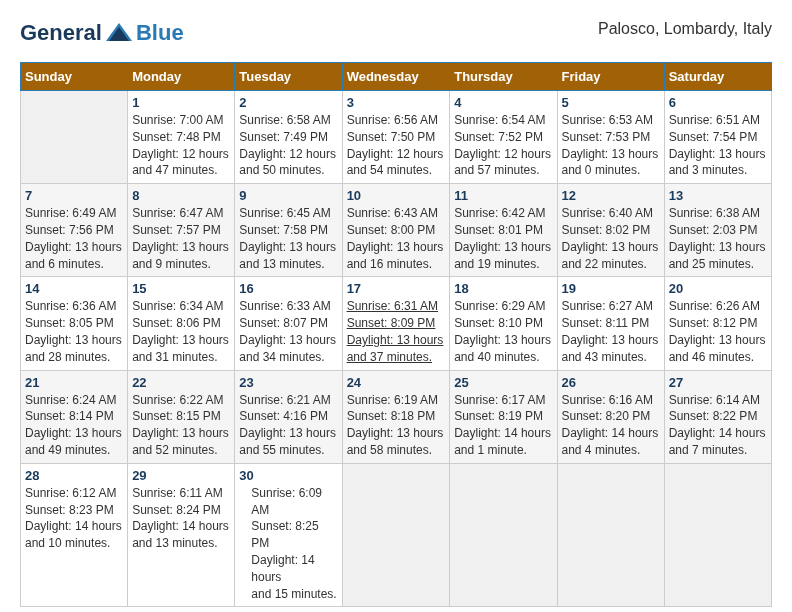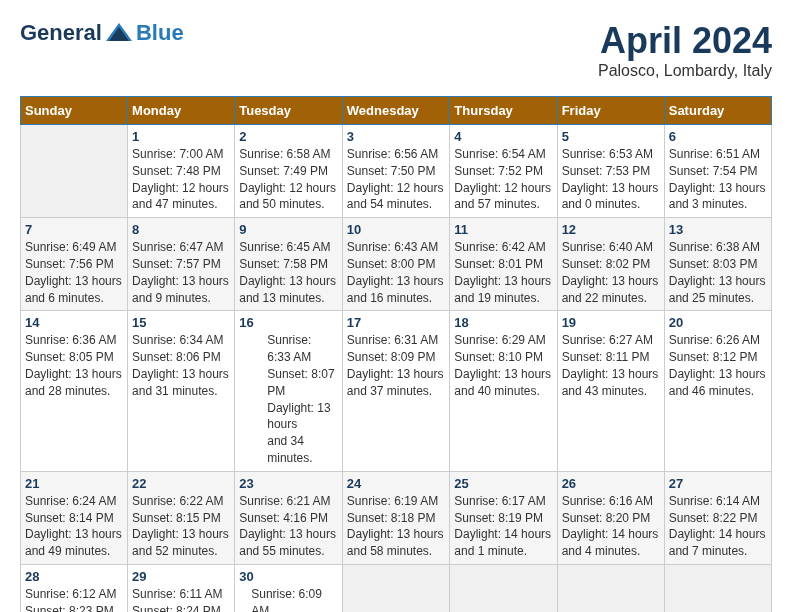--- a/index.html
+++ b/index.html
@@ -96,21 +96,20 @@
     <div class="logo-text">
       <span class="logo-general">General</span>
       <svg class="logo-icon" viewBox="0 0 30 24" xmlns="http://www.w3.org/2000/svg">
         <polygon points="15,2 28,20 2,20" fill="#2a7ab5"></polygon>
         <polygon points="15,6 25,20 5,20" fill="#1a3a5c"></polygon>
       </svg>
       <span class="logo-blue">Blue</span>
     </div>
   </div>
   <div class="title-block">
-    <div class="month-title">April 2024</div>
     <div class="location">Palosco, Lombardy, Italy</div>
   </div>
 </div>
 
 <table>
   <thead>
     <tr>
     <th>Sunday</th>
         <th>Monday</th>
         <th>Tuesday</th>
@@ -205,21 +204,21 @@
         <td>
           <span class="day-num">12</span>
           <div class="day-info" style="white-space: pre-line;">Sunrise: 6:40 AM
 Sunset: 8:02 PM
 Daylight: 13 hours
 and 22 minutes.</div>
         </td>
         <td>
           <span class="day-num">13</span>
           <div class="day-info" style="white-space: pre-line;">Sunrise: 6:38 AM
-Sunset: 8:03 PM
+Sunset: 2:03 PM
 Daylight: 13 hours
 and 25 minutes.</div>
         </td>
       </tr>
       <tr>
         <td>
           <span class="day-num">14</span>
           <div class="day-info" style="white-space: pre-line;">Sunrise: 6:36 AM
 Sunset: 8:05 PM
 Daylight: 13 hours
@@ -227,28 +226,28 @@
         </td>
         <td>
           <span class="day-num">15</span>
           <div class="day-info" style="white-space: pre-line;">Sunrise: 6:34 AM
 Sunset: 8:06 PM
 Daylight: 13 hours
 and 31 minutes.</div>
         </td>
         <td>
           <span class="day-num">16</span>
-          <div class="day-info" style="white-space: pre-line; margin-left: 28px;">Sunrise: 6:33 AM
+          <div class="day-info" style="white-space: pre-line;">Sunrise: 6:33 AM
 Sunset: 8:07 PM
 Daylight: 13 hours
 and 34 minutes.</div>
         </td>
         <td>
           <span class="day-num">17</span>
-          <div class="day-info" style="white-space: pre-line;">Sunrise: 6:31 AM
+          <div class="day-info" style="white-space: pre-line; text-decoration: underline;">Sunrise: 6:31 AM
 Sunset: 8:09 PM
 Daylight: 13 hours
 and 37 minutes.</div>
         </td>
         <td>
           <span class="day-num">18</span>
           <div class="day-info" style="white-space: pre-line;">Sunrise: 6:29 AM
 Sunset: 8:10 PM
 Daylight: 13 hours
 and 40 minutes.</div>

